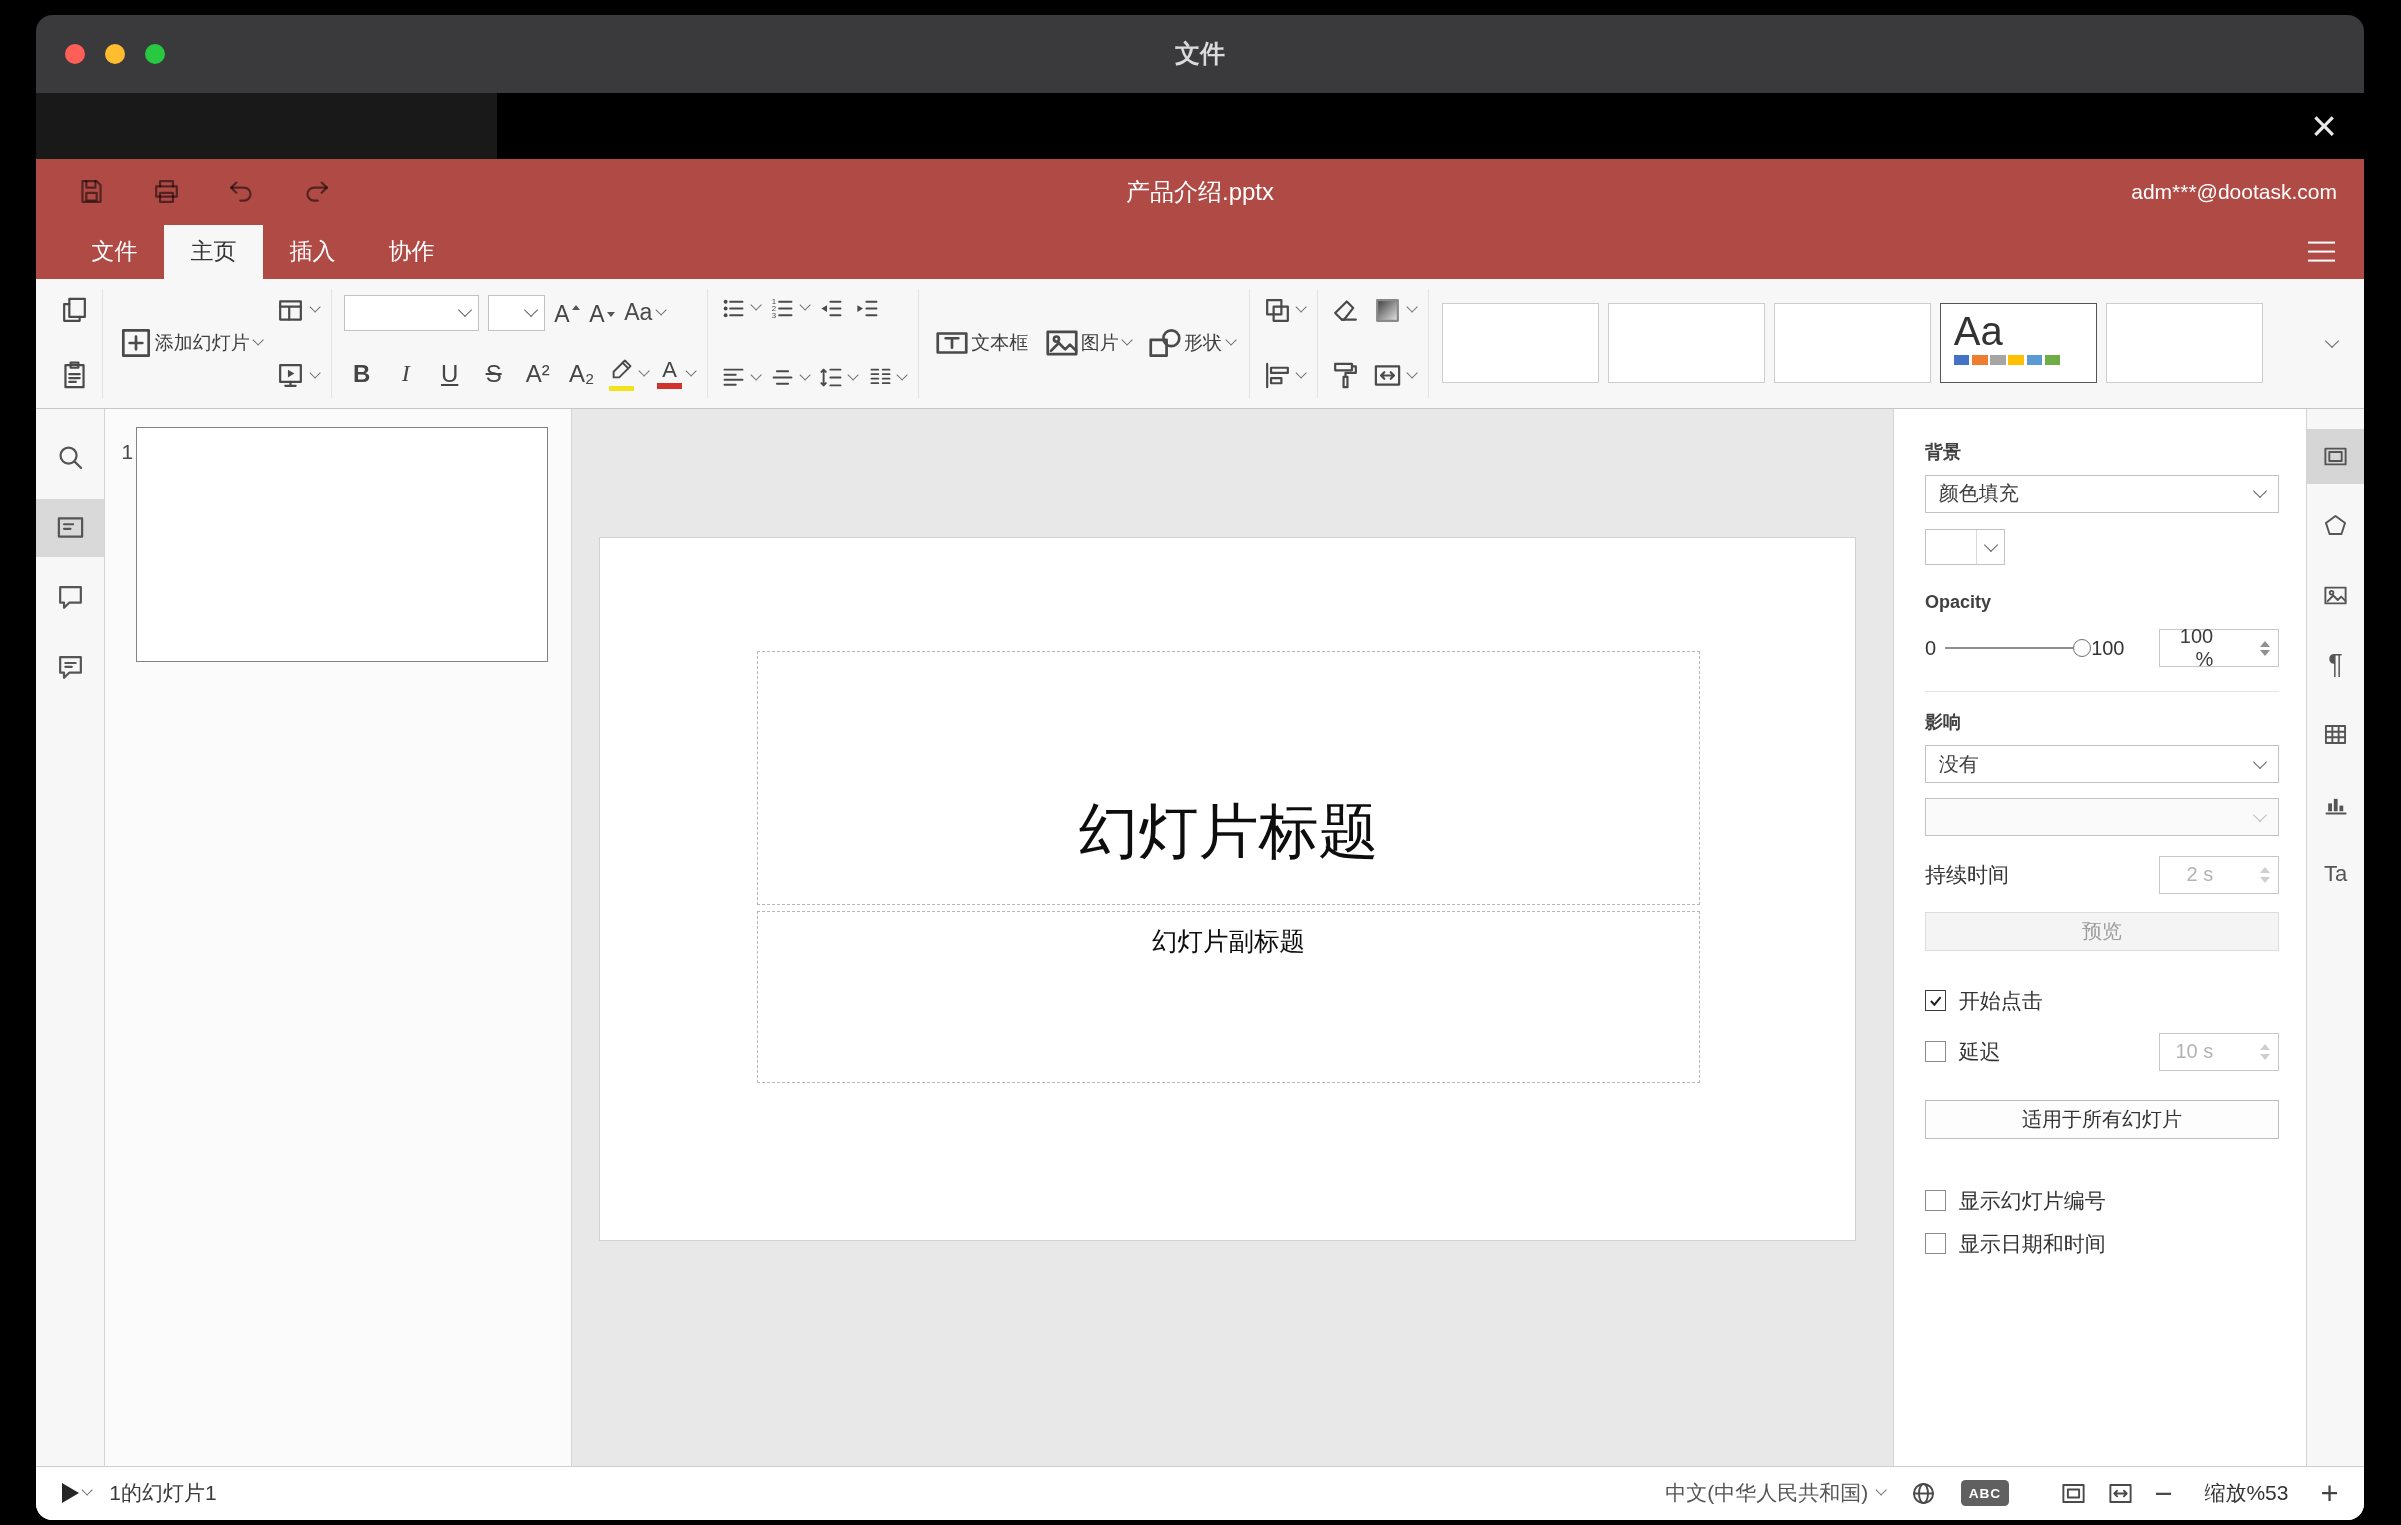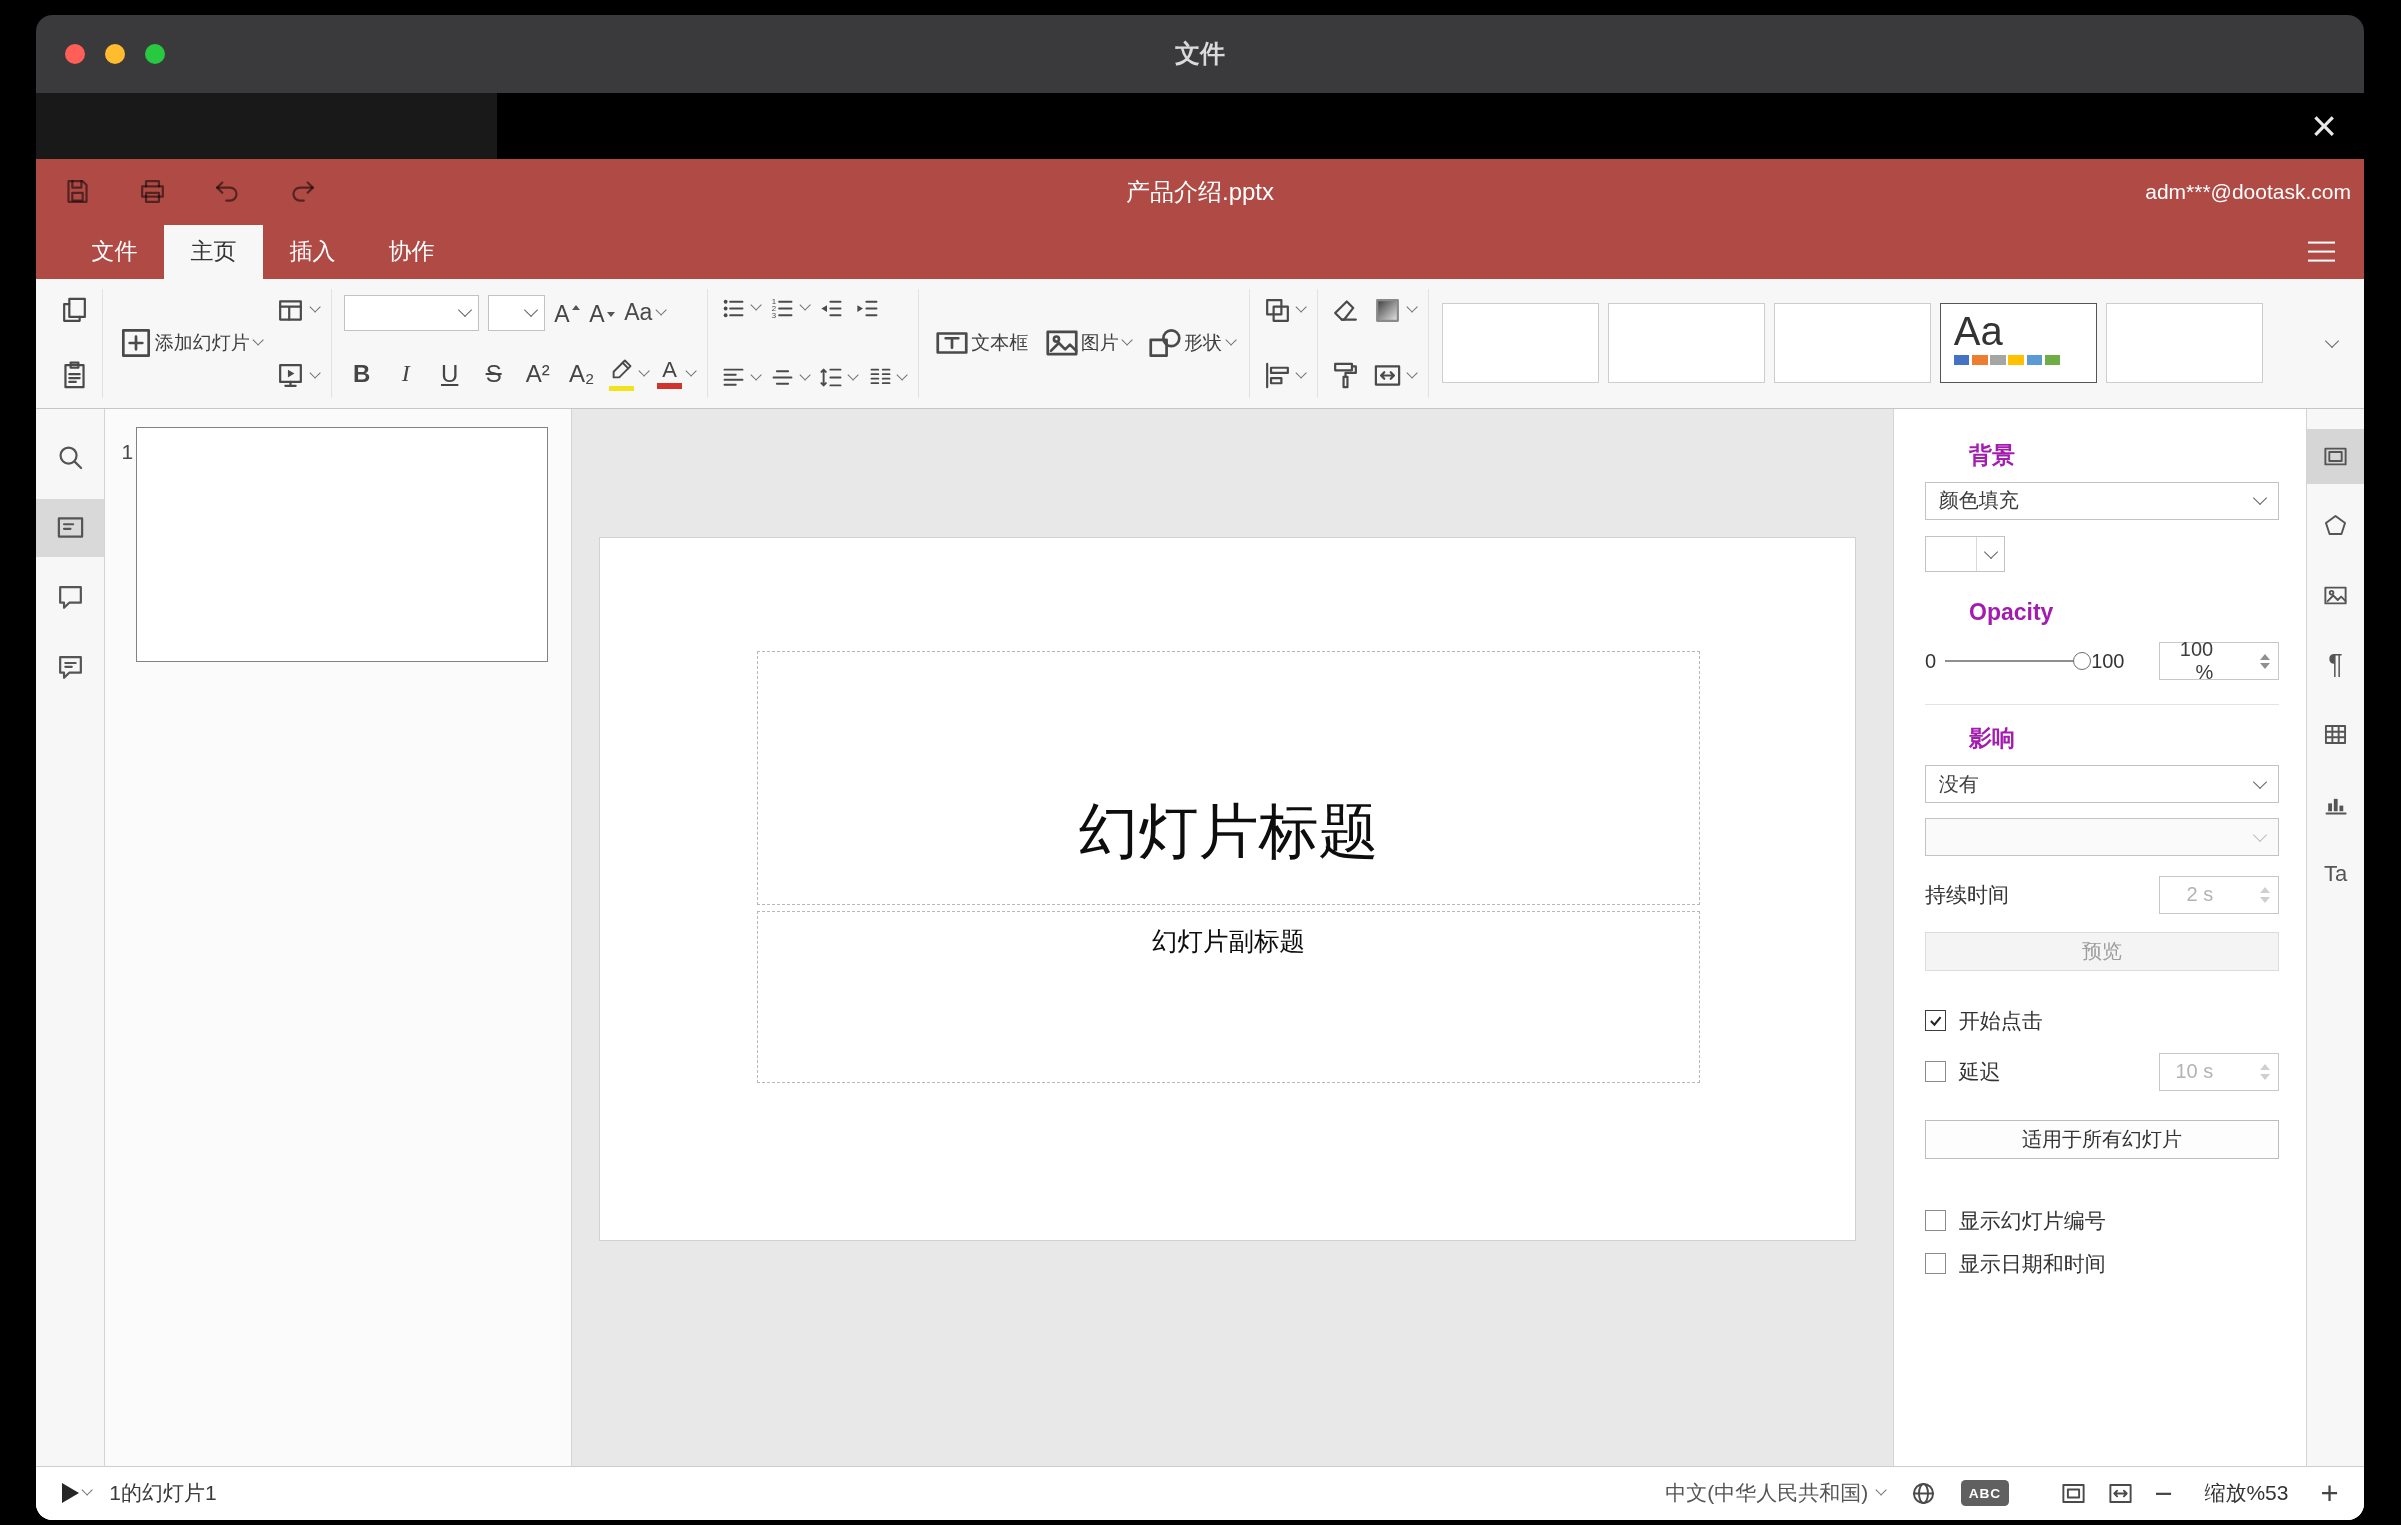--- a/index.html
+++ b/index.html
@@ -17,21 +17,21 @@
   .tb-title { color:#dadada; font-size:25px; font-weight:bold; }
 
   .shade { height:66px; position:relative; background:#000; }
   .remnant { position:absolute; left:0; top:0; width:461px; height:100%; background:#191919; }
   .close-x { position:absolute; right:27px; top:50%; transform:translateY(-50%); color:#e8e8e8; font-size:44px; line-height:1; }
 
   .app { position:absolute; left:0; right:0; top:144px; bottom:0; display:flex; flex-direction:column; background:#f7f7f7; }
 
   
   .red-header { background:#b04a45; }
-  .qa-row { height:66px; display:flex; align-items:center; padding:0 13px; position:relative; }
+  .qa-row { height:66px; display:flex; align-items:center; padding:0 27px; position:relative; }
   .qa-icons { display:flex; align-items:center; gap:44px; margin-left:12.8px; color:rgba(0,0,0,.52); }
   .doc-title { position:absolute; left:50%; transform:translateX(-50%); color:#fff; font-size:24px; }
   .user-email { margin-left:auto; color:#fff; font-size:21px; }
   .tabs-row { height:54px; display:flex; padding-left:29px; position:relative; }
   .tab { display:flex; align-items:center; padding:0 26.5px; color:#fff; font-size:23px; }
   .tab.active { background:#f7f7f7; color:#333; }
   .burger { position:absolute; right:29px; top:50%; transform:translateY(-50%); display:flex; flex-direction:column; gap:6.4px; }
   .burger i { display:block; width:27px; height:2.7px; background:#fff; }
 
   
@@ -78,21 +78,21 @@
   .canvas-col { flex:1; min-width:0; display:flex; flex-direction:column; background:#e8e8e8; }
   .canvas-view { flex:1; position:relative; min-height:0; }
   .slide { position:absolute; left:27px; top:128px; width:1257px; height:704px; background:#fff; border:0.9px solid #d2d2d2; }
   .ph { position:absolute; border:1.8px dashed #b8b8b8; display:flex; justify-content:center; }
   .ph-title { left:157px; top:113px; width:943px; height:254px; align-items:flex-end; padding-bottom:31px; font-size:60px; color:#0d0d0d; }
   .ph-sub { left:157px; top:373px; width:943px; height:172px; align-items:flex-start; padding-top:12.8px; font-size:25.5px; color:#0d0d0d; }
   .notes { height:75px; background:#fff; border-top:0.9px solid #c9c9c9; display:flex; align-items:center; padding-left:35px; font-size:23px; color:#2f2f2f; }
 
   
   .right-panel { width:413px; background:#fff; border-left:0.9px solid #d4d4d4; padding:31px 27px 0 31px; font-size:21px; color:#333; overflow:hidden; }
-  .rp-label { font-weight:bold; font-size:23px; color:#a21caf;margin-left:44px; }
+  .rp-label { font-weight:bold; font-size:18px; color:#404040; }
   .select { margin-top:11px; height:38px; border:0.9px solid #c3c3c3; background:#fff; display:flex; align-items:center; justify-content:space-between; padding:0 12.8px; font-size:20px; color:#3d3d3d; }
   .select-disabled { background:#fafafa; color:#aaa; }
   .swatch-select { margin-top:16.4px; width:80px; height:36px; border:0.9px solid #c3c3c3; background:#fff; display:flex; align-items:stretch; }
   .swatch-color { flex:1; border-right:0.9px solid #d9d9d9; background:#fff; }
   .swatch-chev { width:27px; display:flex; align-items:center; justify-content:center; }
   .slider-row { margin-top:16.4px; display:flex; align-items:center; font-size:20px; color:#333; }
   .slider { position:relative; width:137px; height:20px; margin:0 9px; flex:none; }
   .slider .track { position:absolute; left:0; right:0; top:9px; height:1.8px; background:#8f8f8f; }
   .slider .knob { position:absolute; right:-9px; top:0.9px; width:18px; height:18px; border-radius:50%; background:#fff; border:1.8px solid #6f6f6f; }
   .slider-row .numbox { margin-left:auto; }

